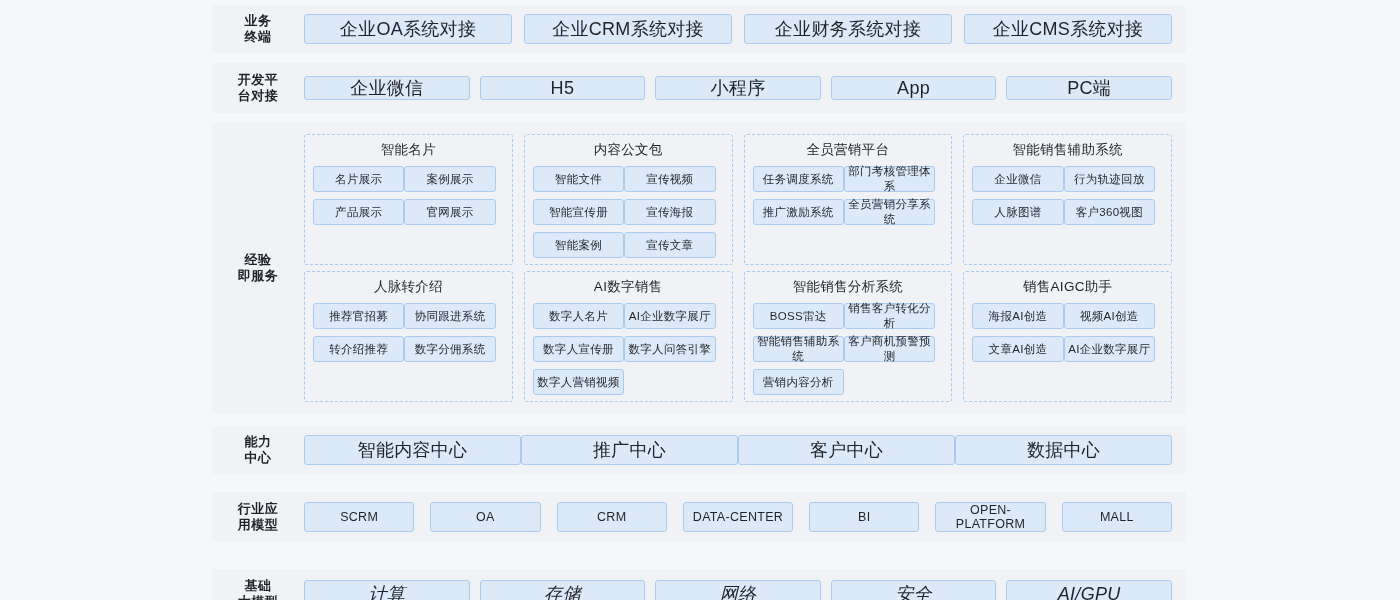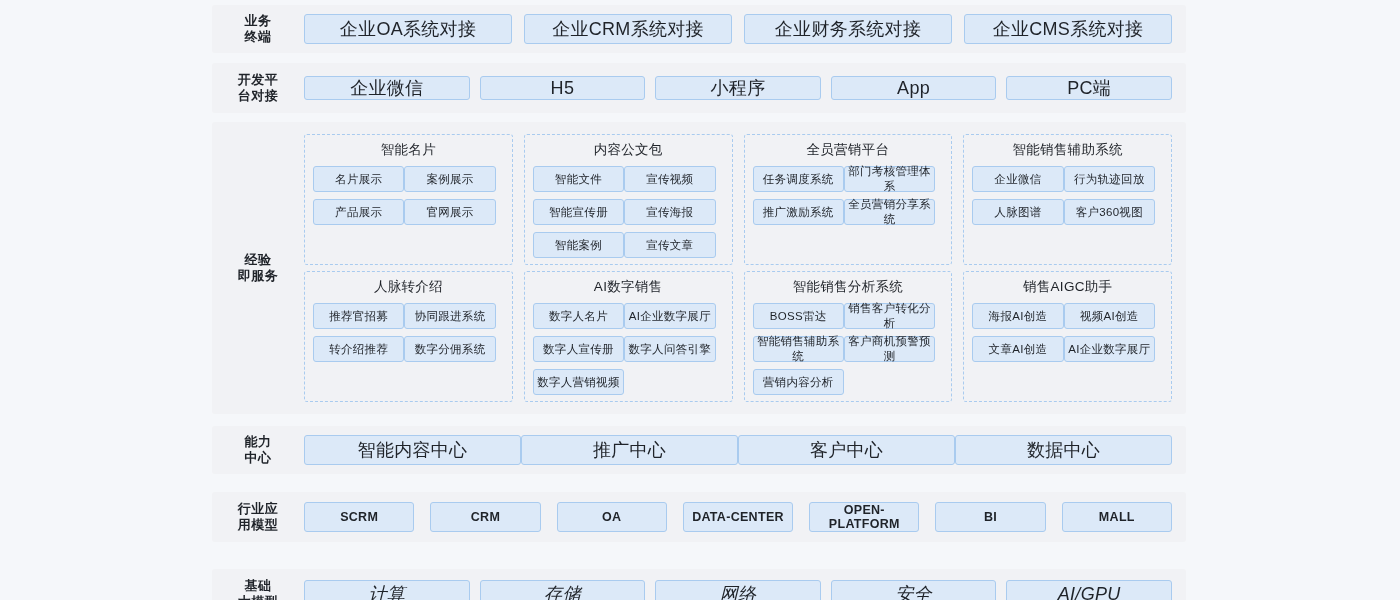--- a/index.html
+++ b/index.html
@@ -144,21 +144,21 @@
 
   #band-business  .band-body .chip { height: 30px; }
   #band-capability .band-body .chip { height: 30px; }
   #band-devplat   .band-body .chip { height: 24px; }
   #band-industry  .band-body .chip { height: 30px; font-size: 12.5px; }
   #band-foundation .band-body .chip { height: 28px; font-style: italic; }
 
   #band-business  .band-body { gap: 12px; }
   #band-capability .band-body { gap: 0; }
   #band-devplat   .band-body { gap: 10px; }
-  #band-industry  .band-body { gap: 16px; font-weight: bold; }
+  #band-industry  .band-body { gap: 16px; }
   #band-foundation .band-body { gap: 10px; }
 </style>
 </head>
 <body>
 
 <div id="arch">
 
   <div class="band" id="band-business">
     <div class="band-label">业务
 终端</div>
@@ -278,25 +278,25 @@
         <div class="chip">客户中心</div>
         <div class="chip">数据中心</div>
       </div>
   </div>
 
   <div class="band" id="band-industry">
     <div class="band-label">行业应
 用模型</div>
     <div class="band-body">
         <div class="chip">SCRM</div>
+        <div class="chip">OA</div>
         <div class="chip">CRM</div>
-        <div class="chip">OA</div>
         <div class="chip">DATA-CENTER</div>
+        <div class="chip">BI</div>
         <div class="chip">OPEN-PLATFORM</div>
-        <div class="chip">BI</div>
         <div class="chip">MALL</div>
       </div>
   </div>
 
   <div class="band" id="band-foundation">
     <div class="band-label">基础
 大模型</div>
     <div class="band-body">
         <div class="chip">计算</div>
         <div class="chip">存储</div>

